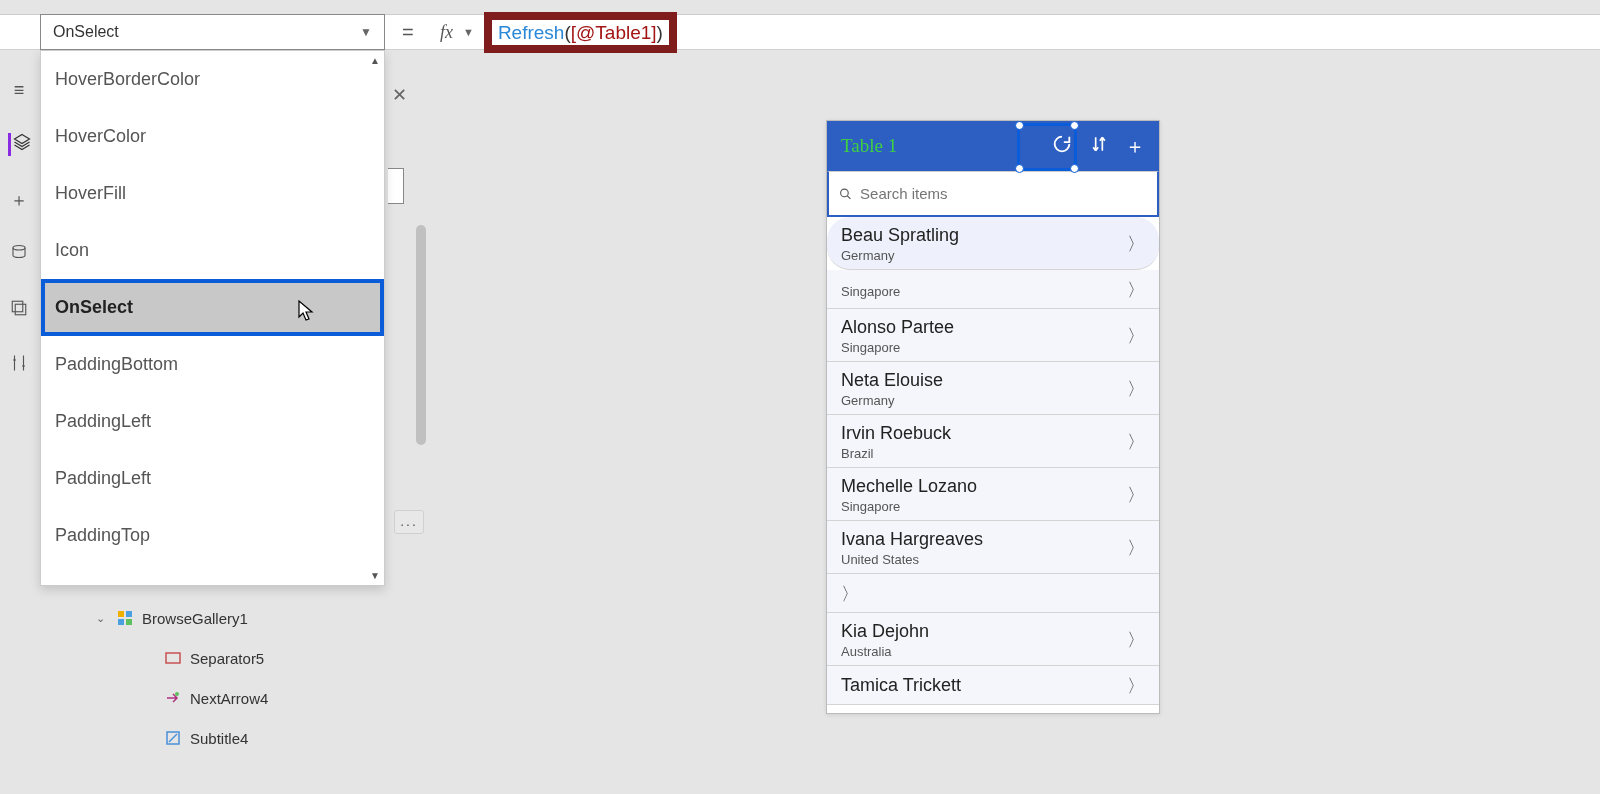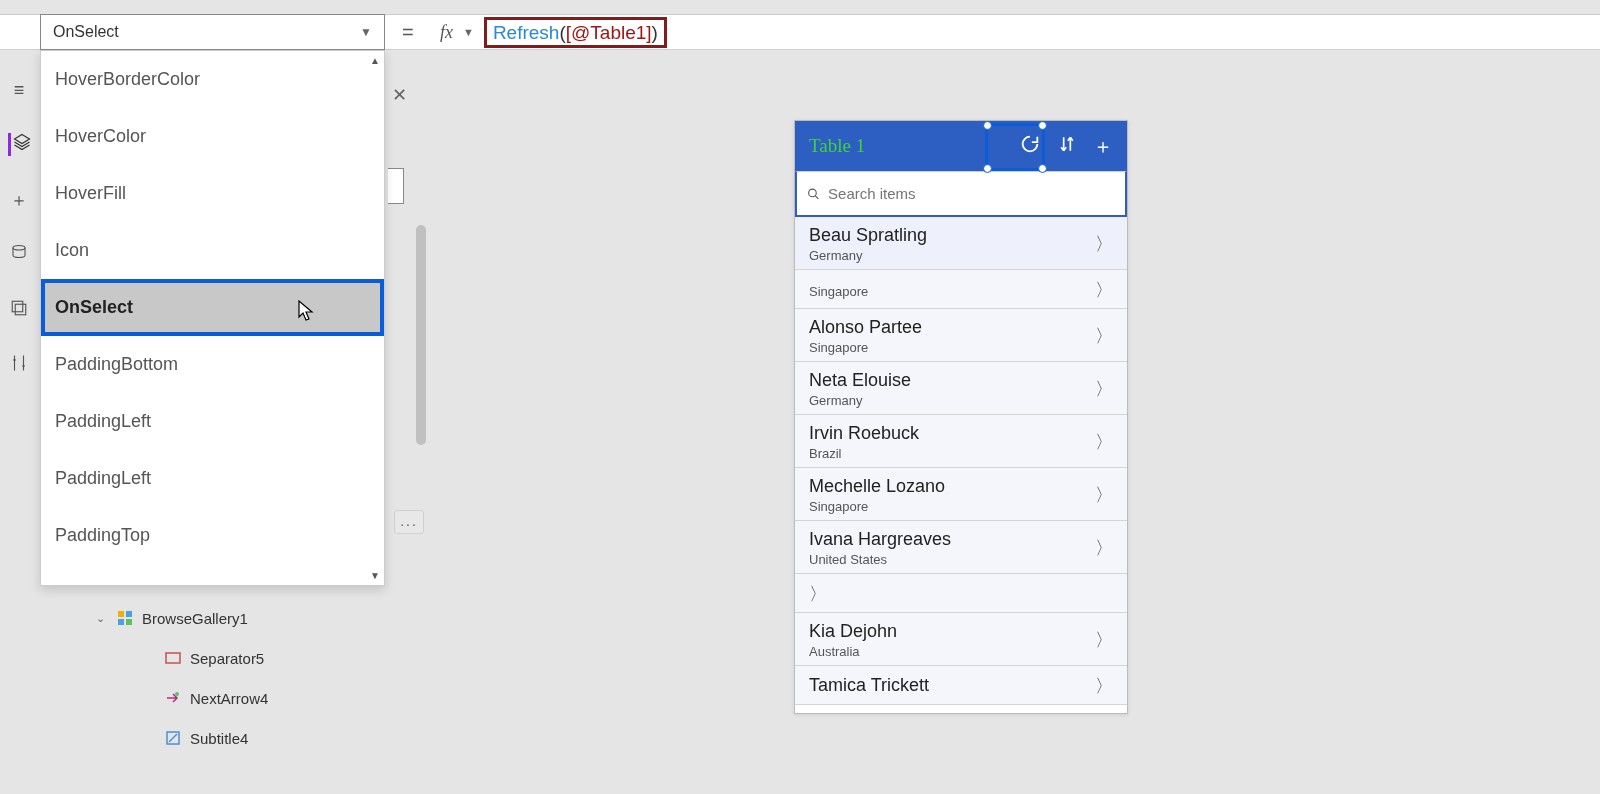--- a/index.html
+++ b/index.html
@@ -40,21 +40,21 @@
   .fx-area {
     position: absolute;
     left: 440px;
     display: flex;
     align-items: center;
     gap: 10px;
   }
   .fx-label { font-style: italic; font-size: 18px; color: #555; font-family: "Segoe UI", serif; }
   .fx-chev { font-size: 11px; color: #666; }
   .formula-box {
-    border: 3px solid #7f1d1d;
+    border: 8px solid #7f1d1d;
     padding: 1px 6px;
     font-family: Consolas, monospace;
     font-size: 19px;
   }
   .fcall { color: #2a88d8; }
   .fparen { color: #333; }
   .fparam { color: #a31515; }
 
   
   .dropdown {
@@ -168,21 +168,21 @@
     cursor: pointer;
   }
   .tree-row.indent1 { padding-left: 24px; }
   .tree-row.indent2 { padding-left: 48px; }
   .tree-chev { font-size: 11px; color: #666; width: 12px; }
   .tree-icon { width: 18px; height: 18px; display: flex; align-items: center; justify-content: center; }
 
   
   .phone {
     position: absolute;
-    top: 120px; left: 794px;
+    top: 120px; left: 826px;
     width: 334px; height: 594px;
     background: #fff;
     border: 1px solid #bbb;
     box-shadow: 0 1px 4px rgba(0,0,0,0.1);
     overflow: hidden;
   }
   .ph-header {
     height: 50px;
     background: #2c5fc1;
     display: flex;
@@ -230,21 +230,21 @@
     width: 100%;
   }
   .ph-list { }
   .ph-row {
     border-bottom: 1px solid #d4d4d4;
     padding: 8px 14px 6px 14px;
     display: flex;
     align-items: center;
     background: #f4f6fb;
   }
-  .ph-row:first-child { background: #eef1fb; }
+  .ph-row:first-child { background: #eef1fb; border-radius: 23px; }
   .ph-row .txt { flex: 1; }
   .ph-name { font-size: 18px; color: #222; }
   .ph-sub { font-size: 13px; color: #555; margin-top: 2px; }
   .ph-arrow { color: #555; font-size: 18px; }
 
 </style>
 </head>
 <body>
 
 <div class="formula-bar">

